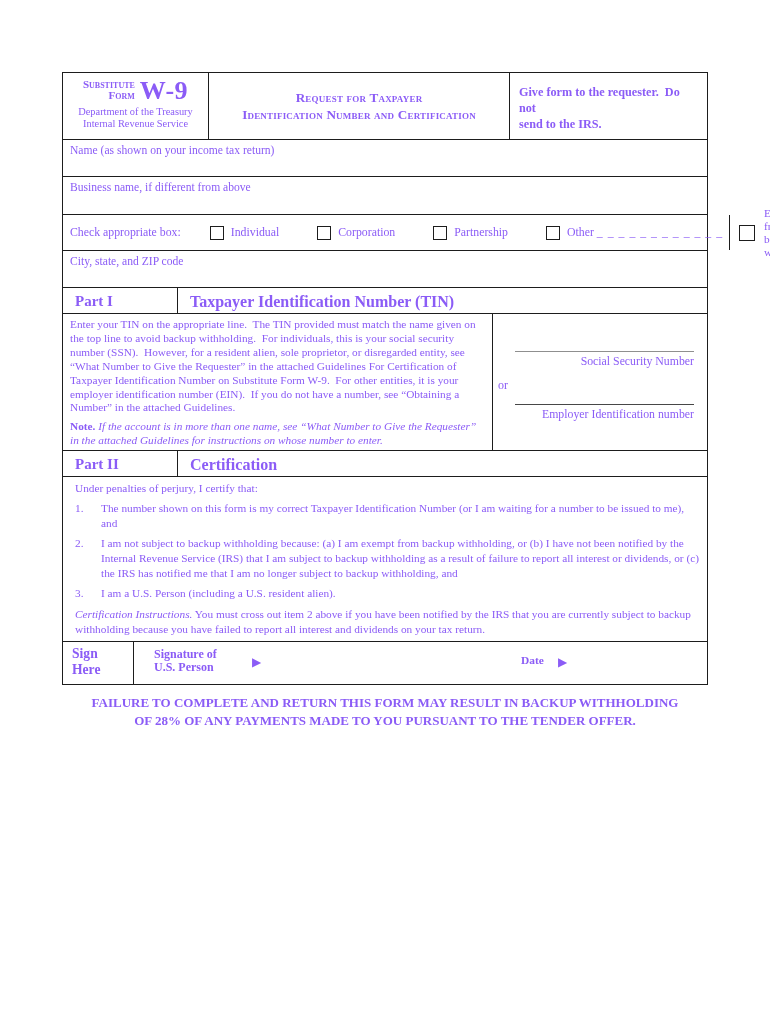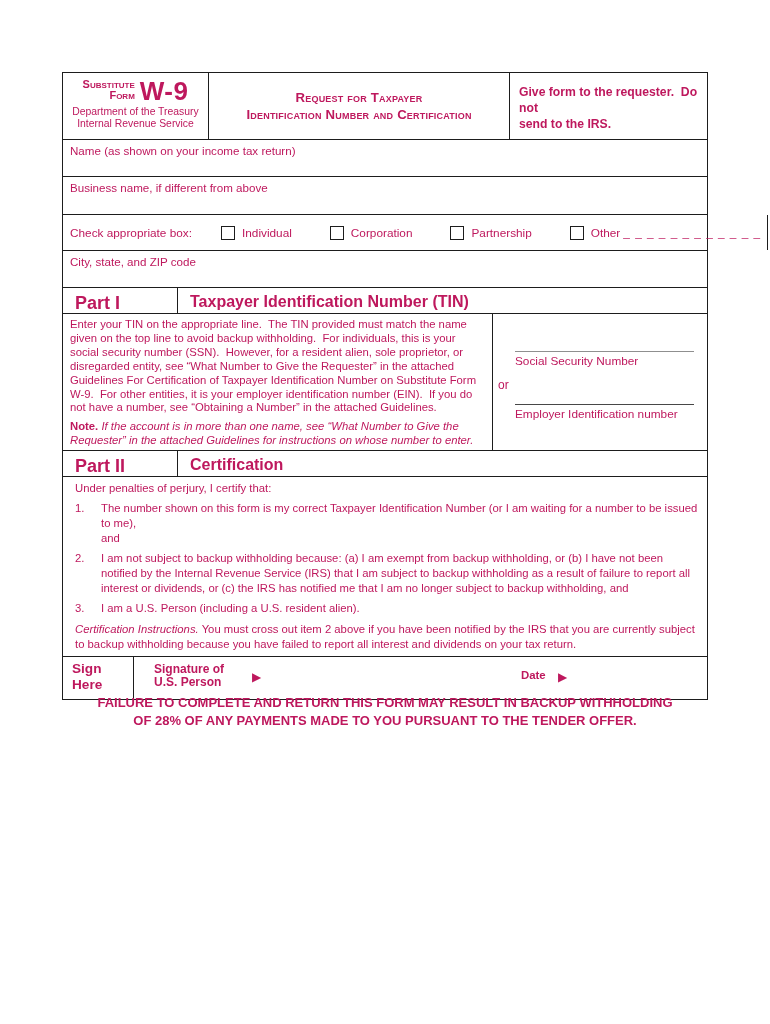--- a/index.html
+++ b/index.html
@@ -1,19 +1,19 @@
 <!DOCTYPE html>
 <html><head>
 <meta charset="utf-8">
 <style>
   * { margin:0; padding:0; box-sizing:border-box; }
   html,body { background:#ffffff; }
   .page {
     position:relative; width:770px; height:1024px; background:#ffffff;
-    font-family:Liberation Sans, sans-serif; color:#be185d;
+    font-family:Liberation Serif, serif; color:#8b5cf6;
     overflow:hidden;
   }
   .form {
     position:absolute; left:62px; top:72px; width:646px;
     border:1.7px solid #1d1d1d; background:#ffffff;
   }
   .row { border-bottom:1.6px solid #1d1d1d; position:relative; }
   .row:last-child { border-bottom:none; }
 
   
@@ -42,34 +42,34 @@
   .cb-group.last { margin-right:0; }
   .checkbox { width:14px; height:14px; border:1.6px solid #1d1d1d; background:#fff; flex:none; margin-right:7px; }
   .cb-label { font-size:11.8px; white-space:nowrap; }
   .other-line { font-size:11.8px; white-space:pre; letter-spacing:1px; margin-left:3px; }
   .cb-exempt { width:131px; border-left:1.6px solid #1d1d1d; display:flex; align-items:center; padding:0 6px 0 9px; }
   .checkbox.big { width:16px; height:16px; margin-right:9px; }
   .exempt-label { font-size:11.3px; line-height:13px; }
 
   
   .part-head { height:26px; display:flex; align-items:stretch; }
-  .part-label { width:115px; border-right:1.6px solid #1d1d1d; font-weight:bold; font-size:18px; padding:5px 0 0 12px; }
+  .part-label { width:115px; border-right:1.6px solid #1d1d1d; font-weight:bold; font-size:15px; padding:5px 0 0 12px; }
   .part-title { flex:1; font-weight:bold; font-size:16px; padding:5px 0 0 12px; }
 
   
   .part1-body { display:flex; align-items:stretch; min-height:131px; }
   .p1-left { flex:1; border-right:1.6px solid #1d1d1d; padding:4px 6px 2px 7px; }
   .body-text { font-size:11.3px; line-height:13.9px; }
   .prewrap { white-space:pre-wrap; }
   .note-p { margin-top:5px; }
   .p1-right { width:214px; position:relative; }
   .tin-line { position:absolute; left:22px; right:13px; height:0; }
   .tin-line.ssn { top:37px; border-top:1.5px solid #8f8f8f; }
   .tin-line.ein { top:90px; border-top:1.6px solid #474747; }
-  .tin-label { position:absolute; left:22px; right:13px; text-align:left; font-size:11.8px; }
+  .tin-label { position:absolute; left:22px; right:13px; text-align:right; font-size:11.8px; }
   .tin-label.ssn { top:40px; }
   .tin-label.ein { top:93px; }
   .or-word { position:absolute; left:5px; top:64px; font-size:12px; }
 
   
   .cert-body { min-height:157px; padding:4px 8px 4px 12px; }
   .cert-item { display:flex; margin-top:5px; }
   .ci-num { width:26px; flex:none; font-size:11.3px; line-height:15px; }
   .ci-text { flex:1; font-size:11.3px; line-height:15px; white-space:pre-wrap; }
   .cert-instr { margin-top:6px; font-size:11.3px; line-height:15px; }

